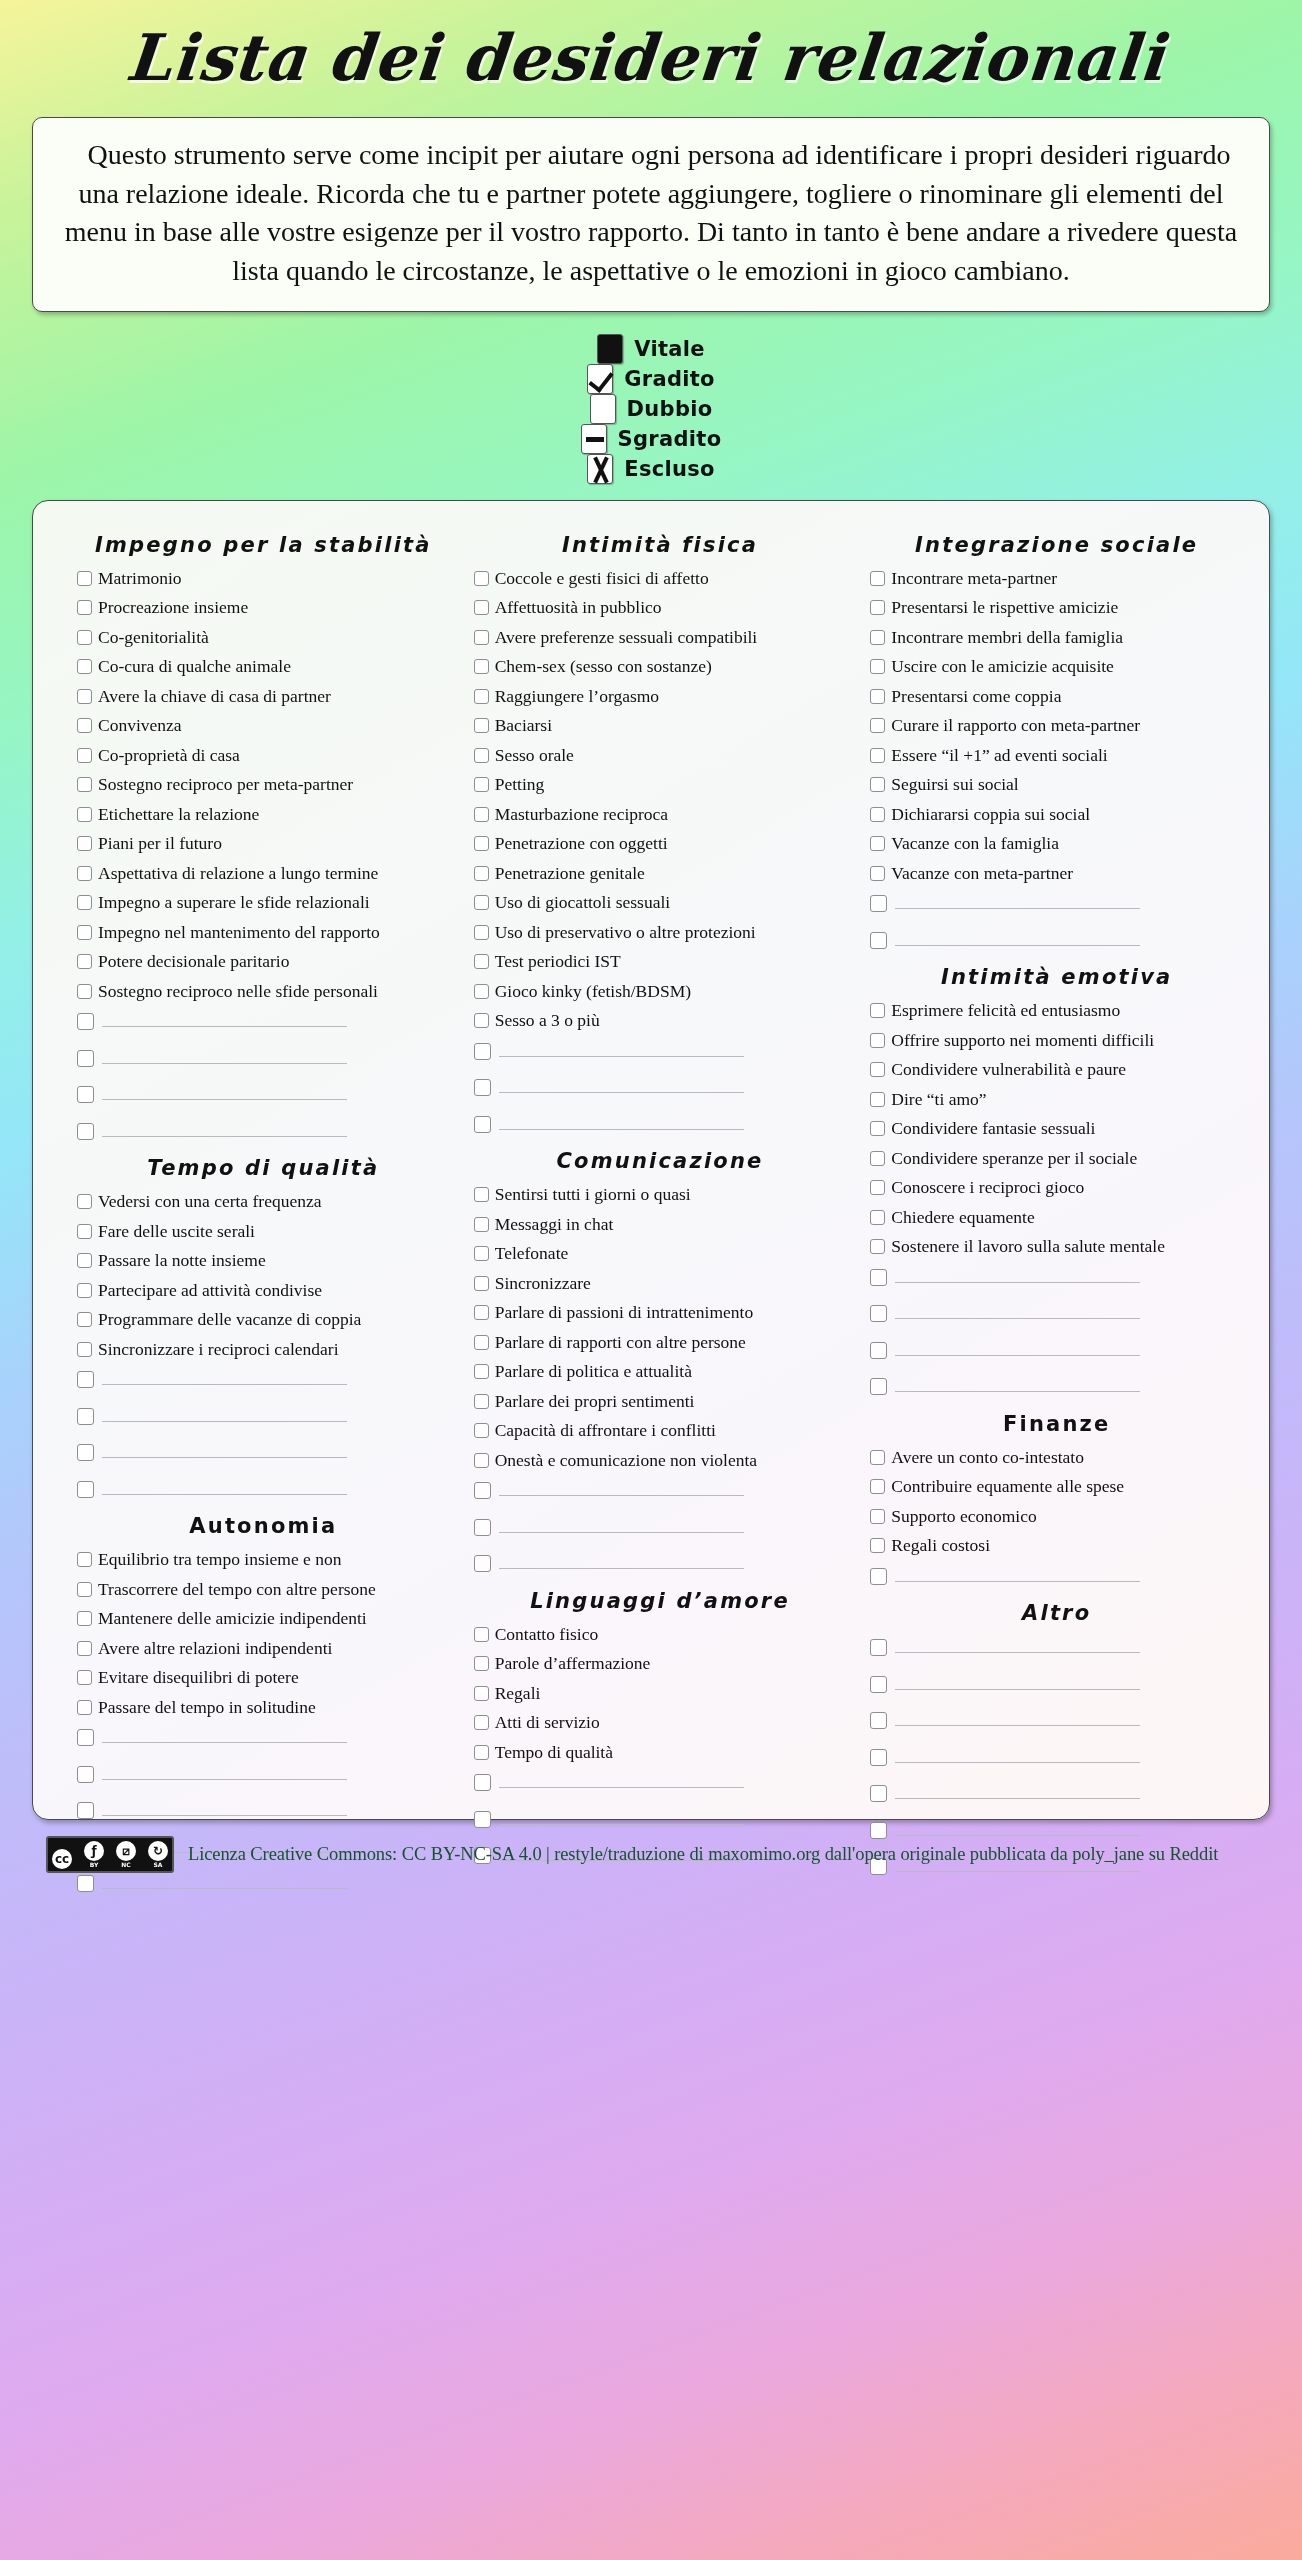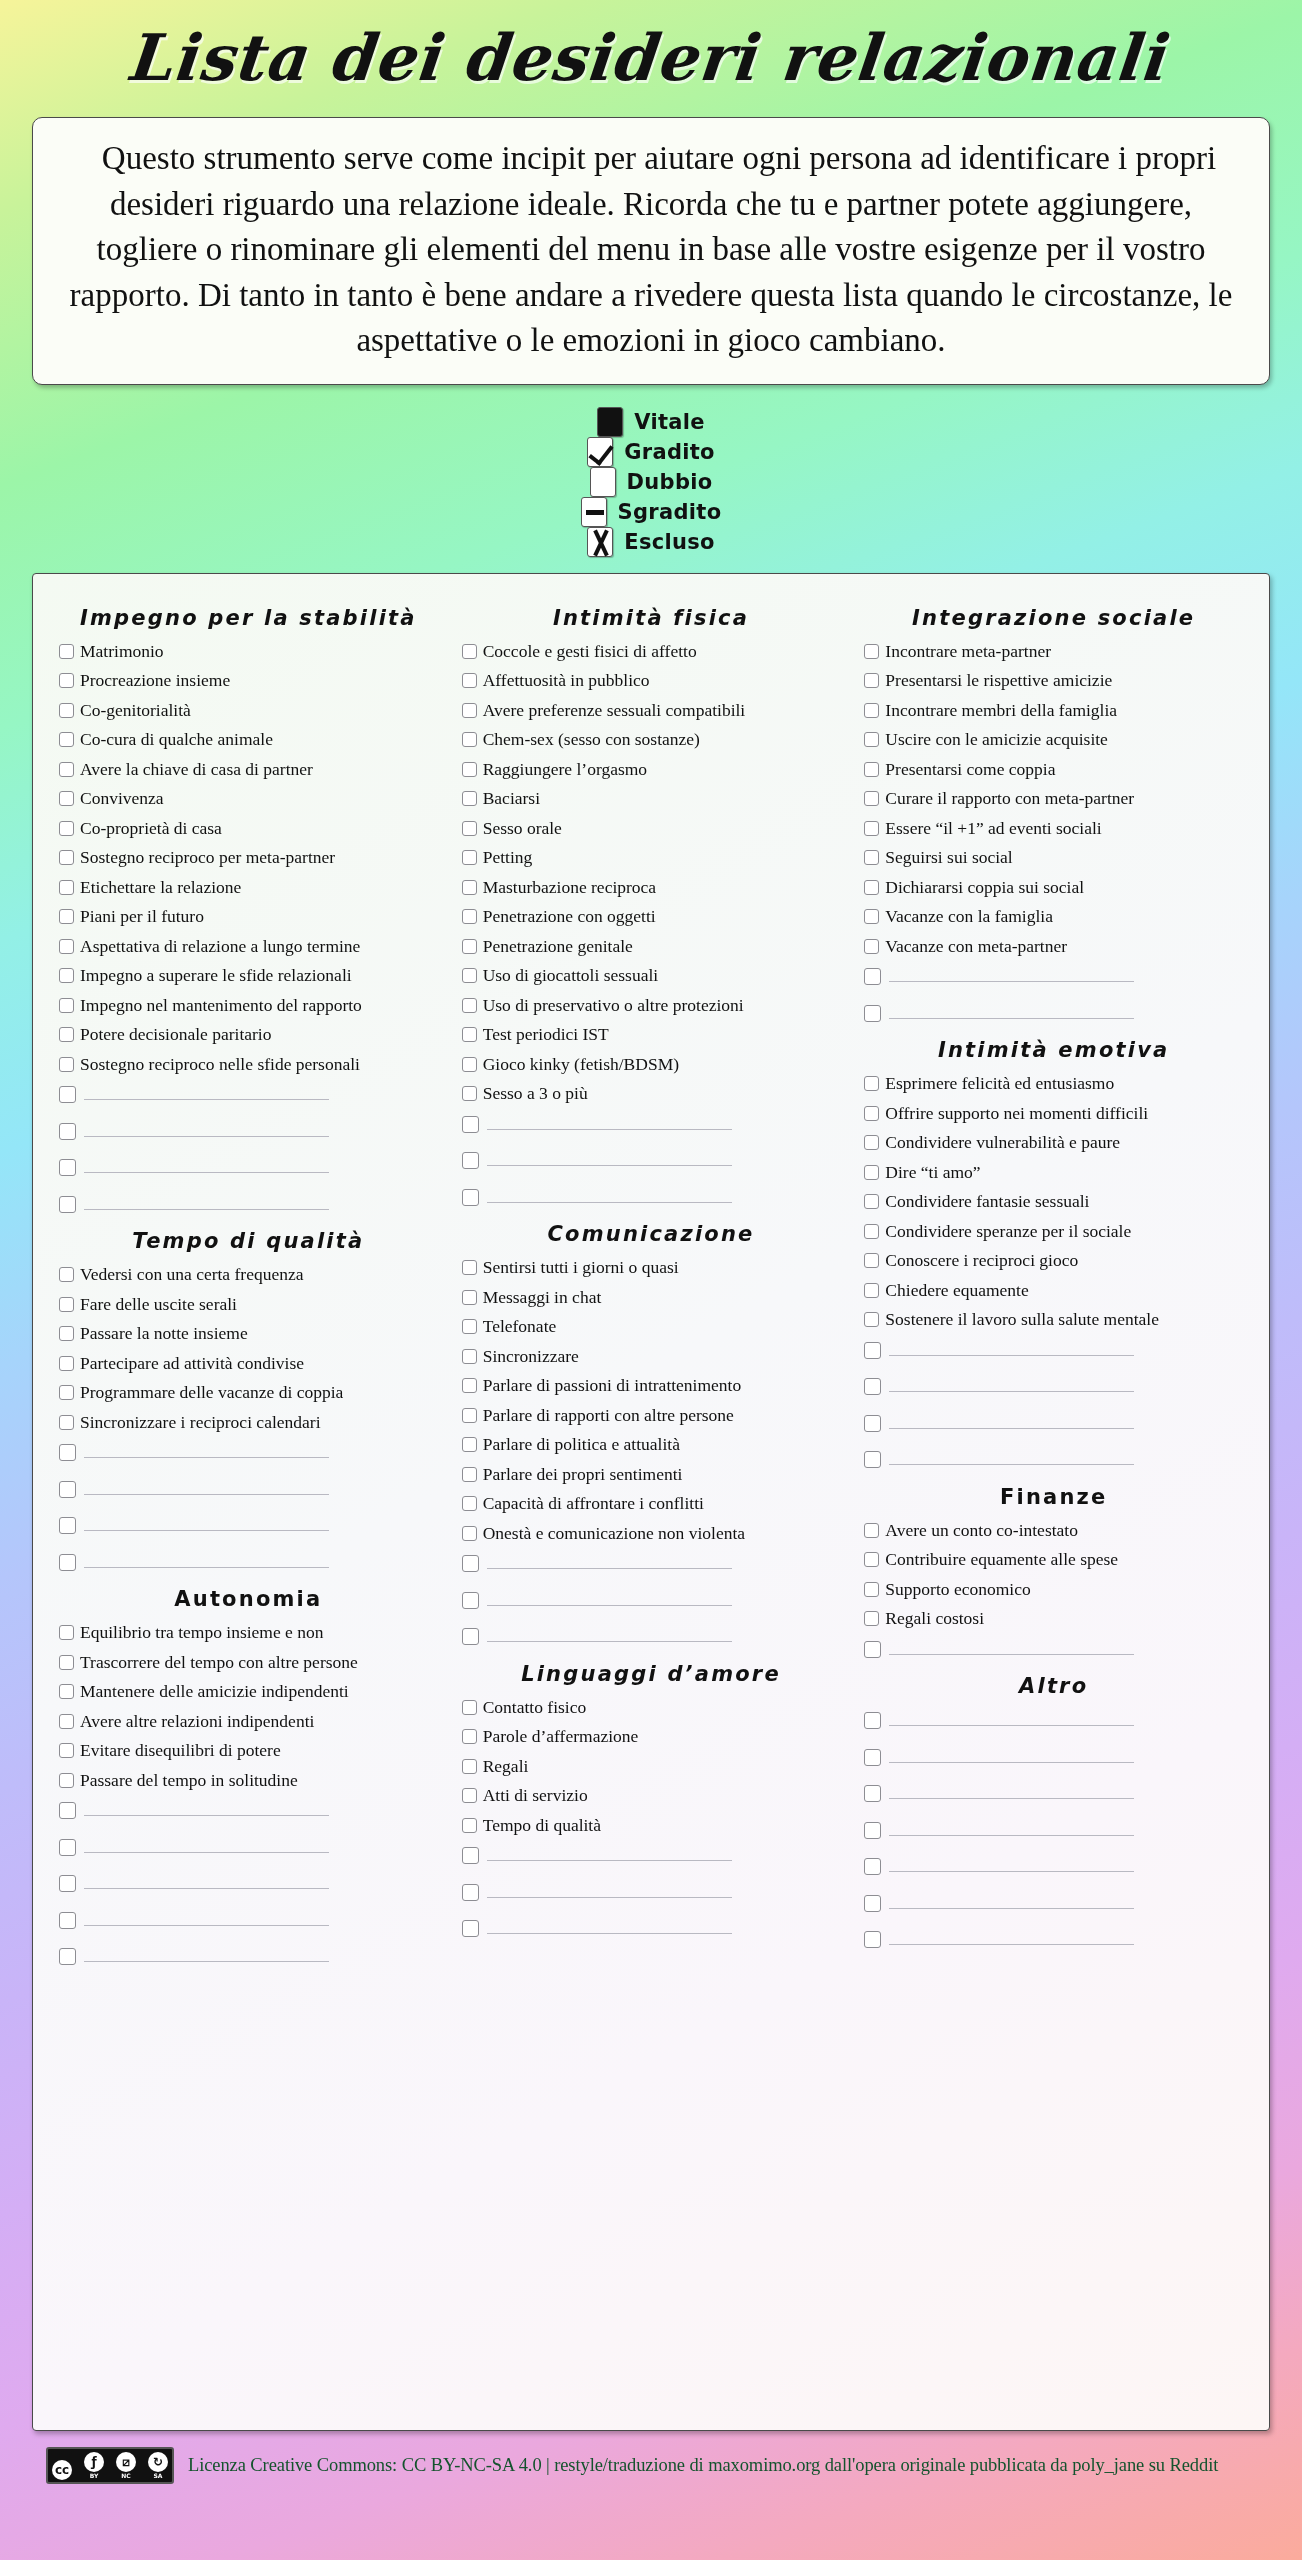--- a/index.html
+++ b/index.html
@@ -54,21 +54,21 @@
   .intro-card {
     margin: 8px 32px 0 32px;
     background: #fbfdf7;
     border: 1px solid #4a4a4a;
     border-radius: 10px;
     padding: 18px 26px 20px 26px;
     box-shadow: 2px 3px 4px rgba(0,0,0,.25);
   }
   .intro-text {
     font-family: "Liberation Serif", serif;
-    font-size: 33px;
+    font-size: 28px;
     line-height: 1.38;
     text-align: center;
     color: #111;
     text-indent: 16px;
   }
 
   
   .legend {
     display: flex;
     align-items: center;
@@ -124,24 +124,24 @@
     background: #111;
   }
   .lbox.cross::before { transform: rotate(25deg); }
   .lbox.cross::after  { transform: rotate(-25deg); }
 
   
   .main-card {
     margin: 0 32px;
     background: linear-gradient(150deg, #f4faf2 0%, #f7f8fa 45%, #faf6fb 72%, #fdf6f5 100%);
     border: 1px solid #4a4a4a;
-    border-radius: 4px;
-    padding: 18px 14px 22px 14px;
+    border-radius: 16px;
+    padding: 18px 14px 22px 32px;
     box-shadow: 2px 3px 5px rgba(0,0,0,.28);
-    height: 1858px;
+    height: 1320px;
   }
   .columns {
     display: flex;
     align-items: flex-start;
     height: 100%;
   }
   .column {
     flex: 1 1 0;
     padding: 0 12px;
   }

